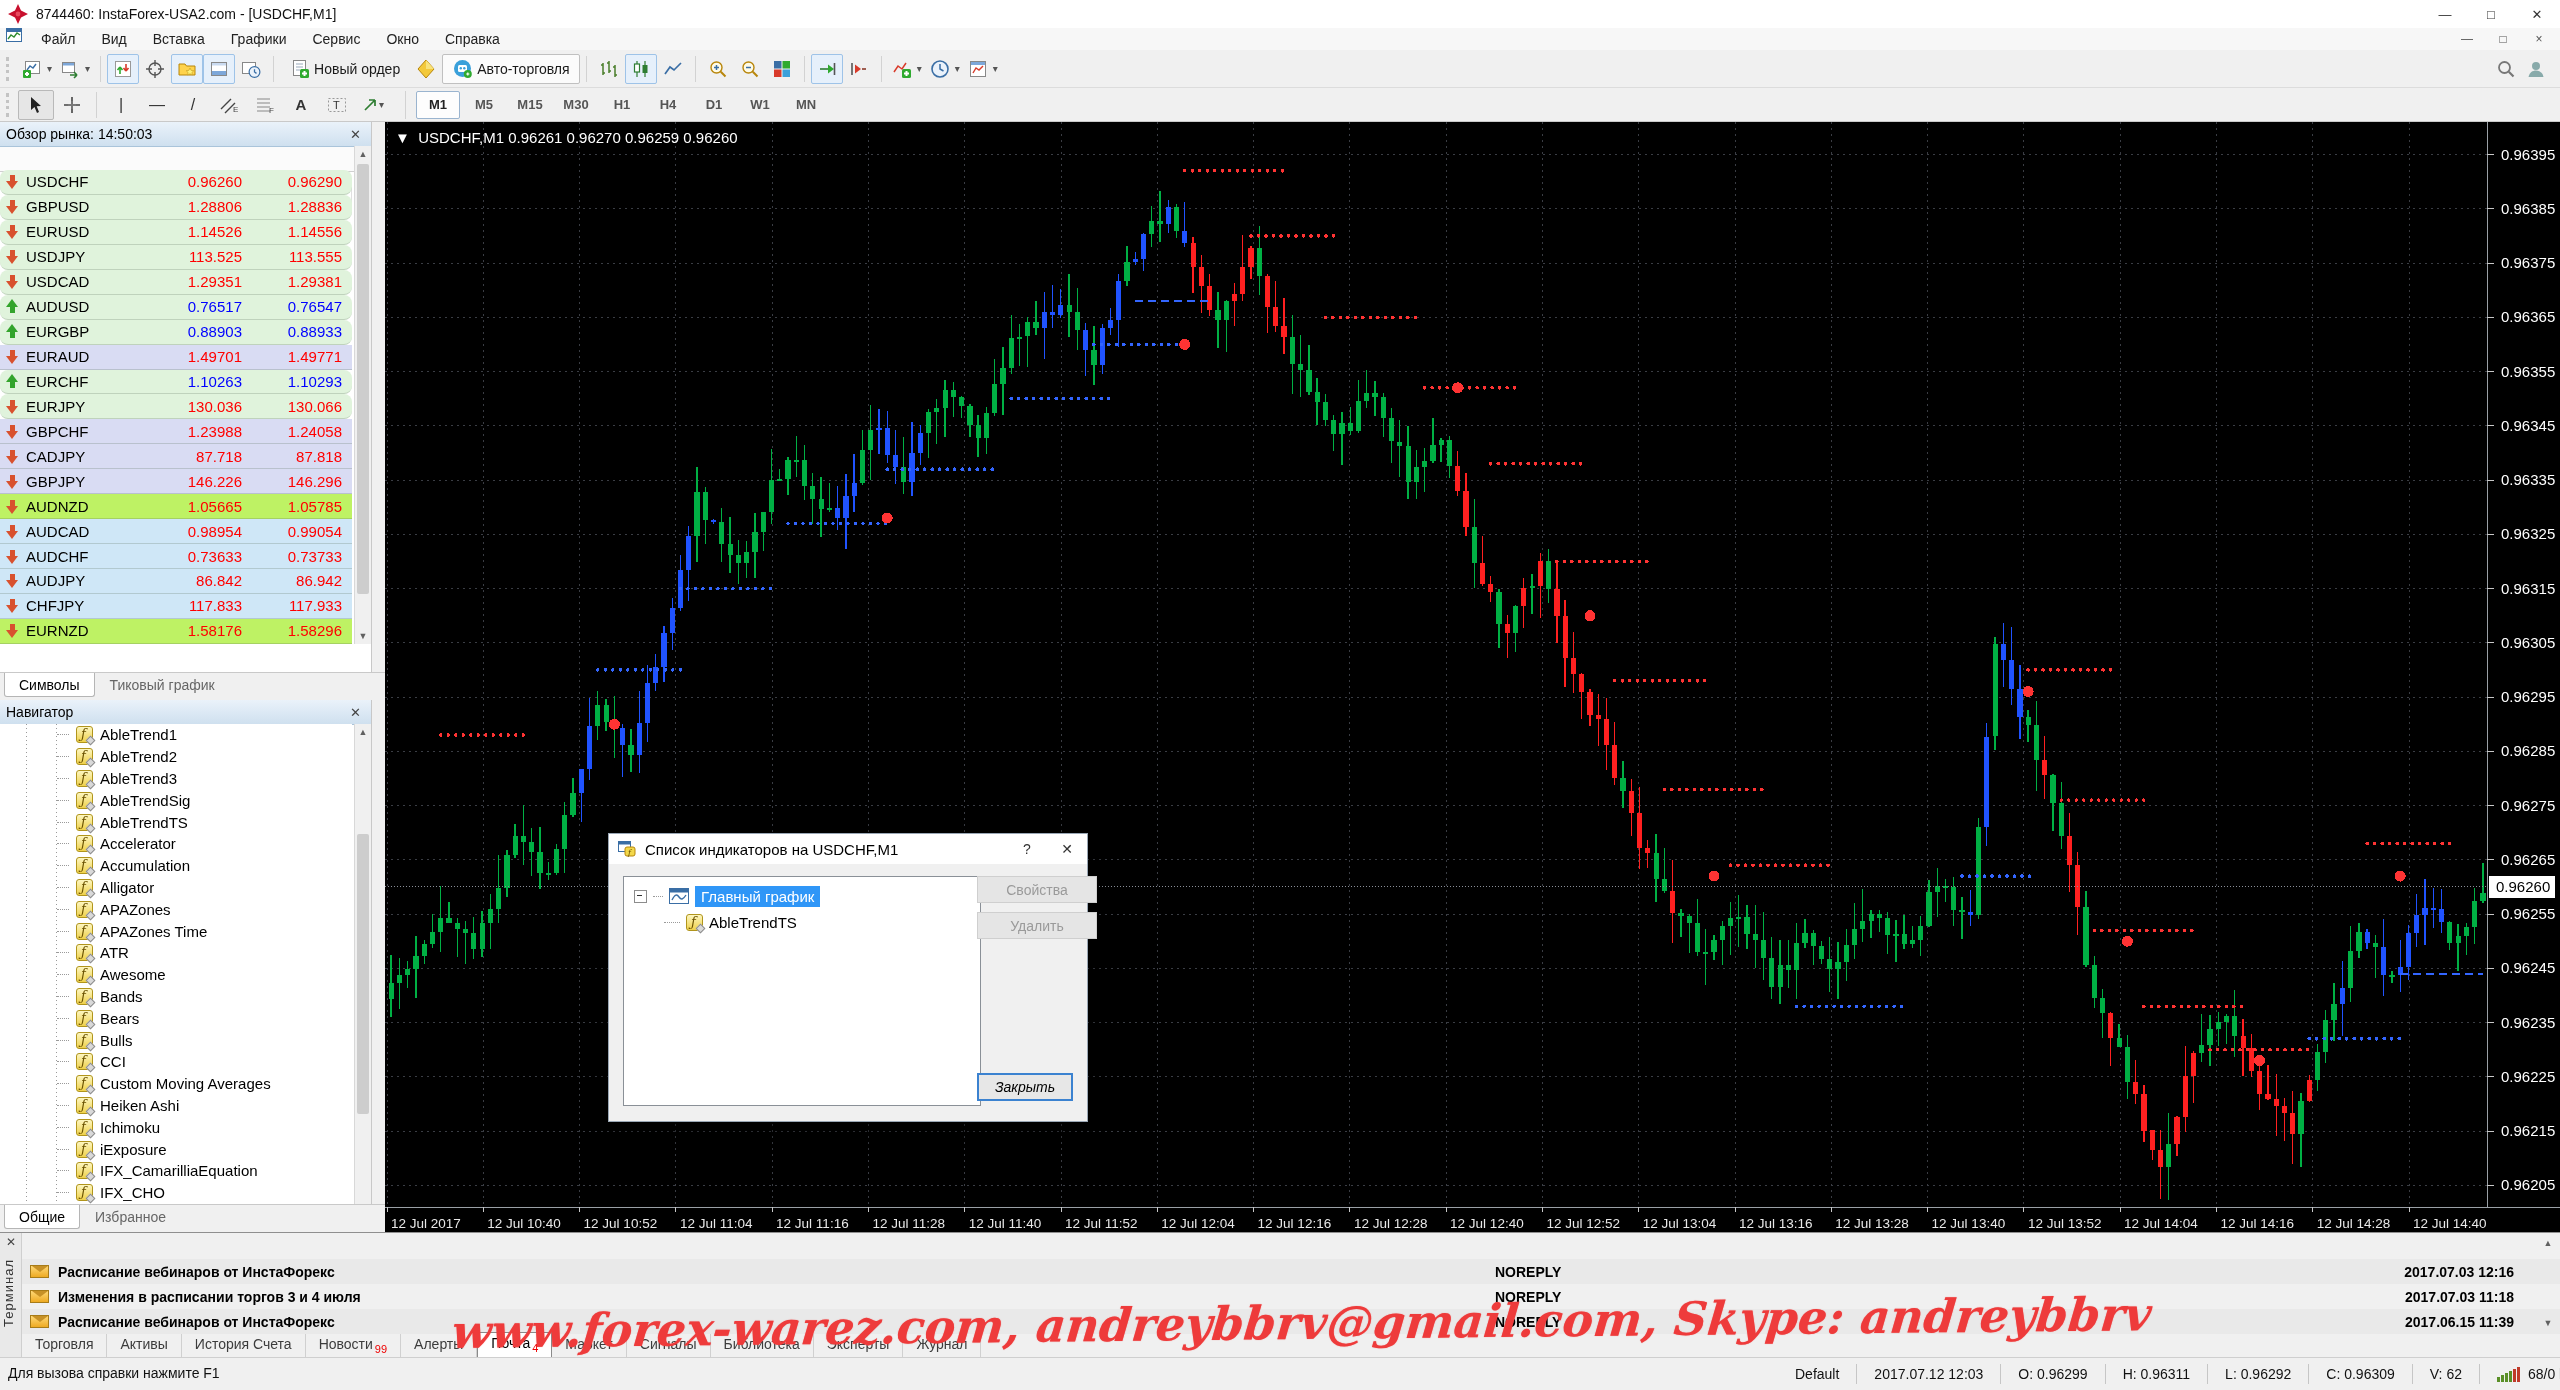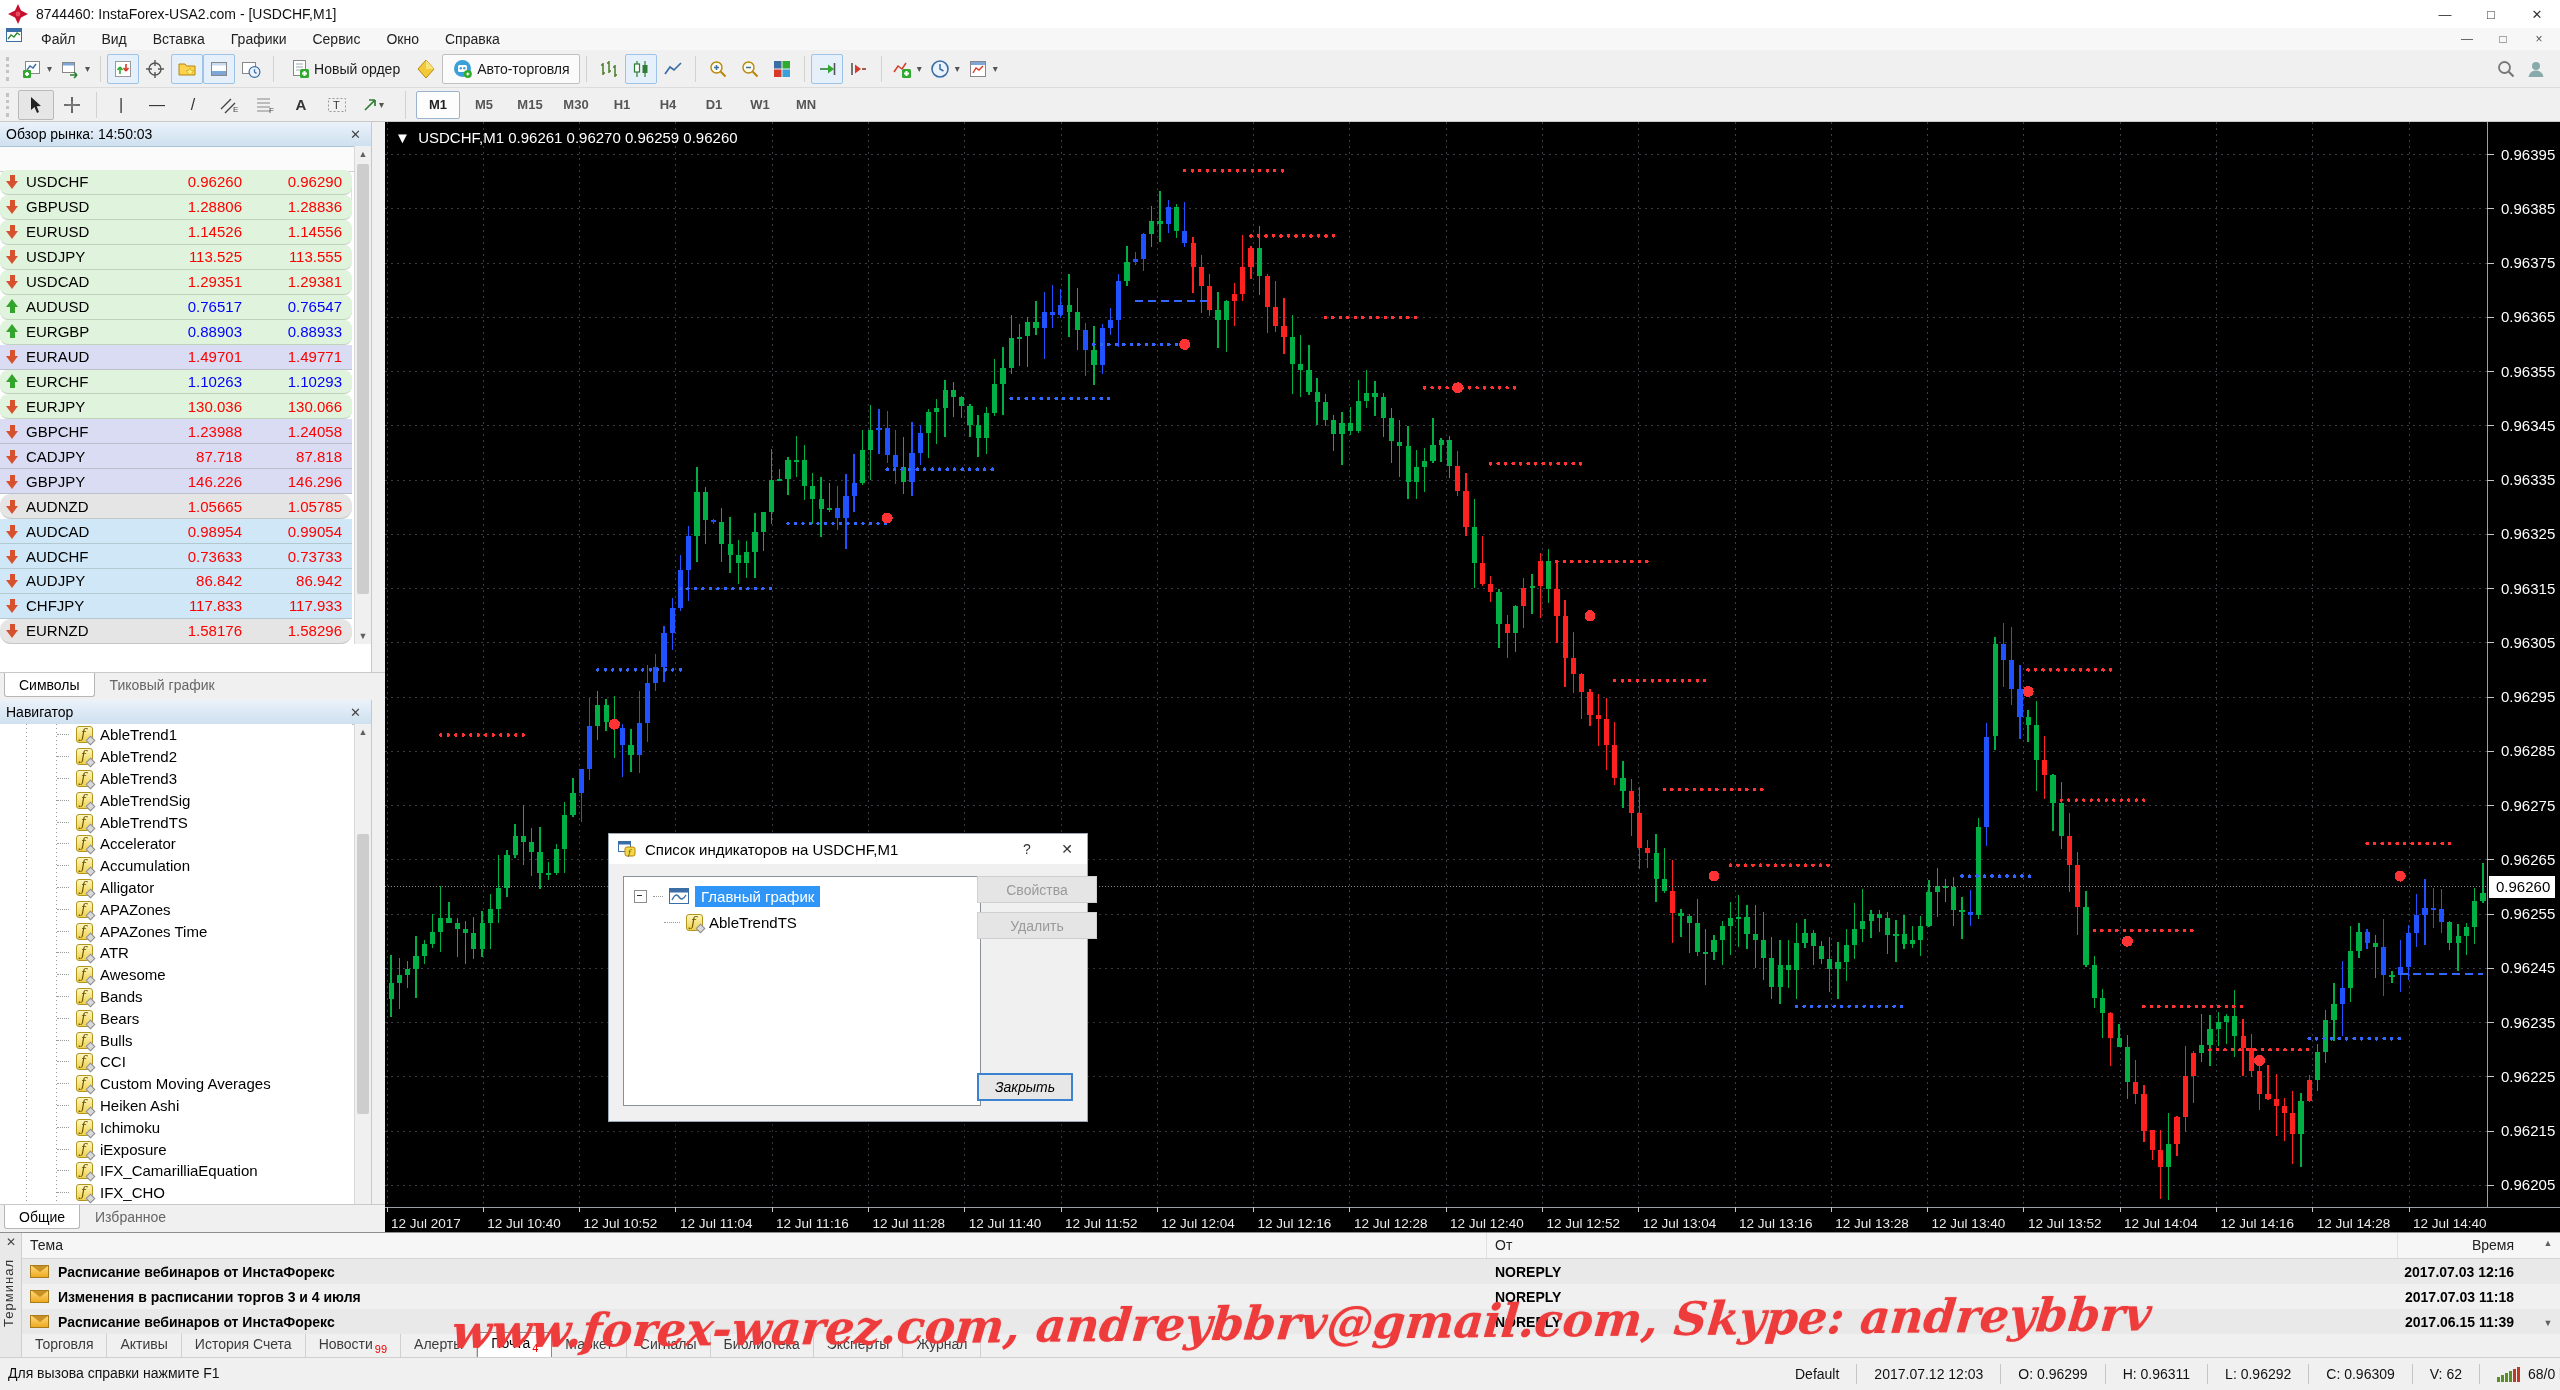--- a/index.html
+++ b/index.html
@@ -37,21 +37,21 @@
   .panel-title{height:24px;background:linear-gradient(#eaf2fa,#cfe0ef);border-bottom:1px solid #aac4da;display:flex;align-items:center;font-size:14px;color:#000;padding:0 6px;}
   .panel-close{margin-left:auto;font-size:13px;color:#444;padding:0 4px;}
   .mw{position:absolute;left:0;top:0;width:371px;height:550px;background:#fff;border-right:1px solid #c8c8c8;}
   .mwhead{display:grid;grid-template-columns:165px 87px 100px;height:24px;background:#fbfbfb;border-bottom:1px solid #d0d0d0;font-size:14px;color:#111;align-items:center;}
   .mwhead span{padding:0 8px;border-right:1px solid #e0e0e0;line-height:23px;margin-top:36px;}
   .mwhead .num{text-align:right;}
   .mwrows{position:absolute;left:0;top:48px;width:352px;height:474px;overflow:hidden;}
   .mwrow{display:grid;grid-template-columns:165px 87px 100px;height:24.94px;box-sizing:border-box;border-bottom:1px solid rgba(90,110,90,.25);align-items:center;font-size:15px;}
   .bg-green{background:#e0f3dc;border-radius:8px;}
   .bg-lavender{background:#d9dcf3;}
-  .bg-olive{background:#e5e5e5;border-radius:11px;}
+  .bg-olive{background:#bef264;}
   .bg-blue{background:#cfe7f7;}
   .mwsym{display:flex;align-items:center;gap:8px;padding-left:6px;color:#000;}
   .mwbid,.mwask{text-align:right;padding-right:10px;}
   .red{color:#f00;} .blue{color:#00f;}
   .arr{position:relative;width:12px;height:15px;display:inline-block;flex:0 0 auto;}
   .arr-down::before{content:'';position:absolute;left:0;top:7px;border-left:6px solid transparent;border-right:6px solid transparent;border-top:8px solid #d8512e;}
   .arr-down::after{content:'';position:absolute;left:3.5px;top:1px;width:5px;height:7px;background:#d8512e;}
   .arr-up::before{content:'';position:absolute;left:0;bottom:7px;border-left:6px solid transparent;border-right:6px solid transparent;border-bottom:8px solid #33a42c;}
   .arr-up::after{content:'';position:absolute;left:3.5px;bottom:1px;width:5px;height:7px;background:#33a42c;}
   .sb{position:absolute;width:16px;background:#f0f0f0;border-left:1px solid #d8d8d8;}
@@ -1682,25 +1682,20 @@
       <div class="dlgbtn disabled">Удалить</div>
     </div>
     <div class="dlgbtn primary">Закрыть</div>
   </div>
 
   <div class="terminal">
     <div class="term-side">
       <span class="term-close">✕</span>
       <span class="term-side-label">Терминал</span>
     </div>
-    <div class="term-head">
-      <span>Тема</span>
-      <span>От</span>
-      <span class="tright">Время</span>
-    </div>
     <div id="mails">
         <div class="mailrow alt" style="top:26px">
      <span class="msub">
             <span class="env"></span>
             <span>Расписание вебинаров от ИнстаФорекс</span>
           </span>
      <span class="mfrom">NOREPLY</span>
      <span class="mtime">2017.07.03 12:16</span>
    </div>
         <div class="mailrow" style="top:51px">

